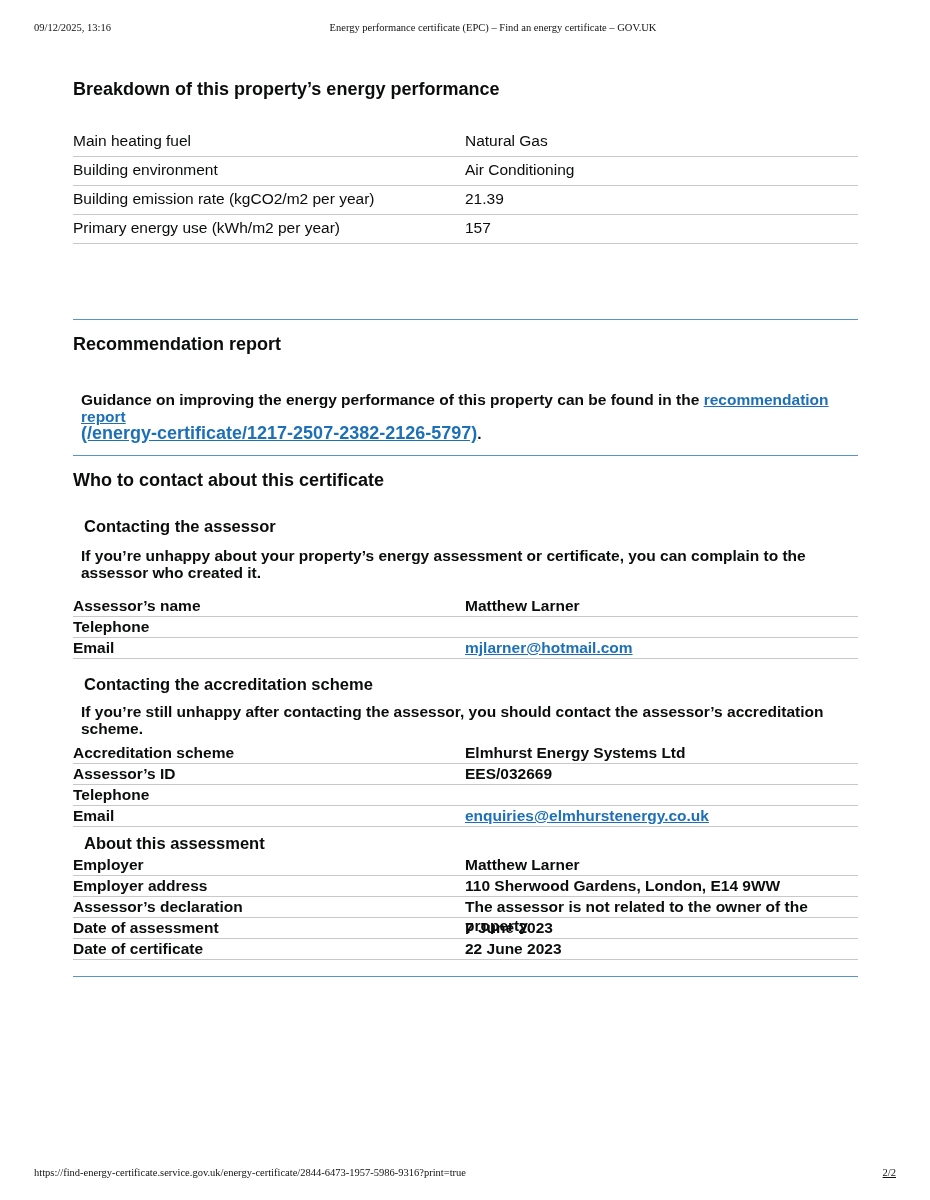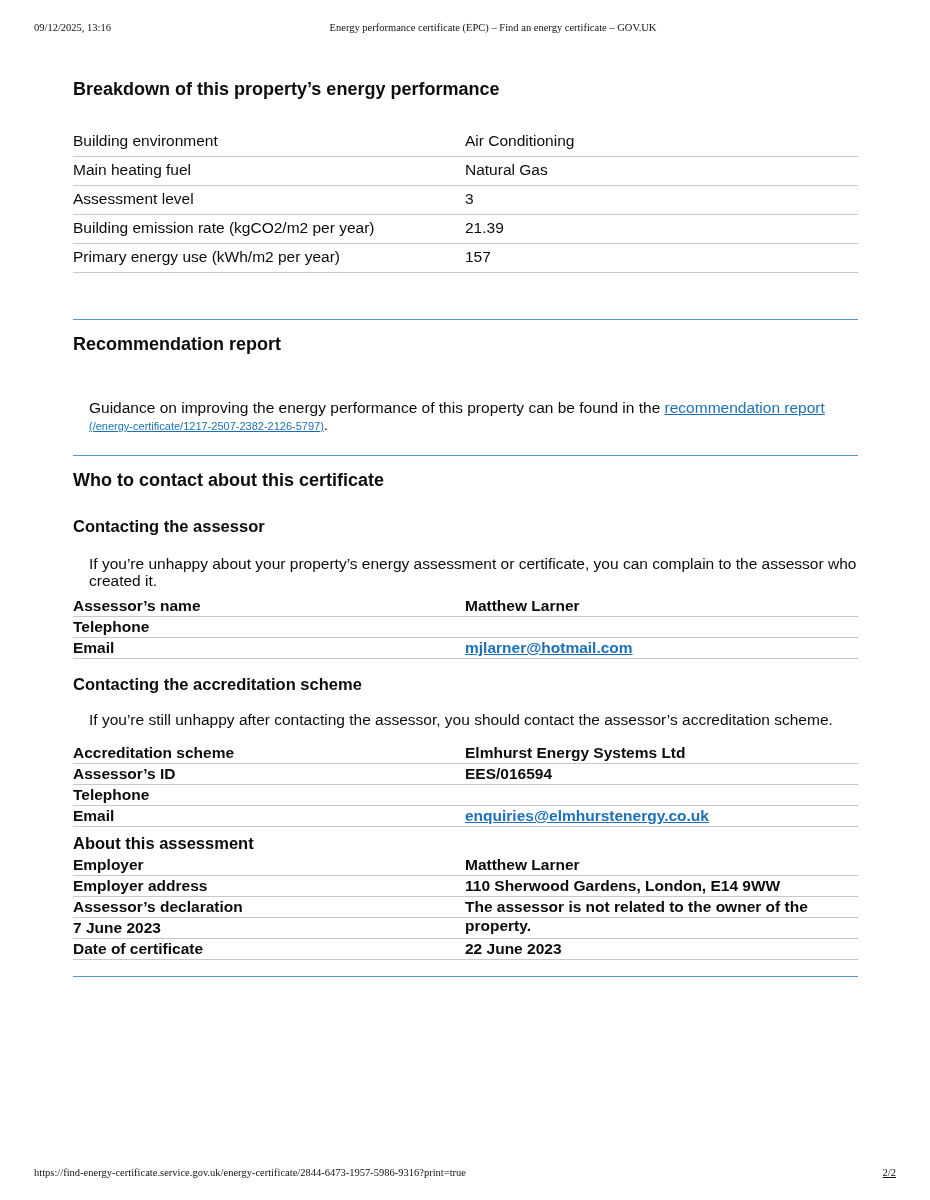--- a/index.html
+++ b/index.html
@@ -9,24 +9,24 @@
          font-family: "Liberation Serif", serif; font-size: 10.5px; color: #111; }
   .print-header { top: 22px; }
   .print-footer { top: 1167px; }
   .ph-left { position: absolute; left: 34px; }
   .ph-center { position: absolute; left: 0; width: 930px; text-align: center; padding-left: 28px; }
   .pf-left { position: absolute; left: 34px; text-align: right; }
   .pf-right { position: absolute; right: 34px; text-decoration: underline; }
 
   .content { position: absolute; left: 73px; top: 0; width: 785px; }
   h2 { font-size: 18px; font-weight: bold; margin: 0; position: absolute; left: 0; }
-  h3 { font-size: 16.5px; font-weight: bold; margin: 0; position: absolute; left: 0; }
-  p.body { font-size: 15.5px; margin: 16px; position: absolute; left: 0; width: 785px; line-height: 17px; }
+  h3 { font-size: 16.5px; font-weight: bold; margin: 0; position: absolute; left: 11px; }
+  p.body { font-size: 15.5px; margin: 8px; position: absolute; left: 0; width: 785px; line-height: 17px; font-weight: bold; }
   a.link { color: #1d70b8; text-decoration: underline; }
-  .small-link { font-size: 11px; }
+  .small-link { font-size: 18px; }
   .rule { position: absolute; left: 0; width: 785px; height: 0; border-top: 1.5px solid #5694ca; }
 
   .table { position: absolute; left: 0; width: 785px; }
   .row { display: flex; border-bottom: 1.5px solid #c8c8c8; font-size: 15.5px; }
   .row .k { width: 392px; }
   .row .v { flex: 1; }
   .t1 .row { height: 28px; align-items: flex-start; padding-top: 0; }
   .t1 .row .k, .t1 .row .v { padding-top: 4px; }
   .t2 .row { height: 20px; line-height: 19px; font-weight: bold; }
 </style>
@@ -36,30 +36,26 @@
 <div class="print-header">
   <span class="ph-left">09/12/2025, 13:16</span>
   <span class="ph-center">Energy performance certificate (EPC) – Find an energy certificate – GOV.UK</span>
 </div>
 
 <div class="content">
 
   <h2 style="top:79px">Breakdown of this property’s energy performance</h2>
   <div class="table t1" style="top:128px">
     <div class="row">
-      <span class="k">Building environment</span>
-      <span class="v">Air Conditioning</span>
-    </div>
-    <div class="row">
       <span class="k">Main heating fuel</span>
       <span class="v">Natural Gas</span>
     </div>
     <div class="row">
-      <span class="k">Assessment level</span>
-      <span class="v">3</span>
+      <span class="k">Building environment</span>
+      <span class="v">Air Conditioning</span>
     </div>
     <div class="row">
       <span class="k">Building emission rate (kgCO2/m2 per year)</span>
       <span class="v">21.39</span>
     </div>
     <div class="row">
       <span class="k">Primary energy use (kWh/m2 per year)</span>
       <span class="v">157</span>
     </div>
   </div>
@@ -93,21 +89,21 @@
   <h3 style="top:675px">Contacting the accreditation scheme</h3>
   <p class="body" style="top:695px">If you’re still unhappy after contacting the assessor, you should contact the assessor’s accreditation scheme.</p>
 
   <div class="table t2" style="top:743px">
     <div class="row">
       <span class="k">Accreditation scheme</span>
       <span class="v">Elmhurst Energy Systems Ltd</span>
     </div>
     <div class="row">
       <span class="k">Assessor’s ID</span>
-      <span class="v">EES/016594</span>
+      <span class="v">EES/032669</span>
     </div>
     <div class="row">
       <span class="k">Telephone</span>
     </div>
     <div class="row">
       <span class="k">Email</span>
       <span class="v"><a class="link" href="#">enquiries@elmhurstenergy.co.uk</a></span>
     </div>
   </div>
 
@@ -120,20 +116,21 @@
     </div>
     <div class="row">
       <span class="k">Employer address</span>
       <span class="v">110 Sherwood Gardens, London, E14 9WW</span>
     </div>
     <div class="row">
       <span class="k">Assessor’s declaration</span>
       <span class="v">The assessor is not related to the owner of the property.</span>
     </div>
     <div class="row">
+      <span class="k">Date of assessment</span>
       <span class="v">7 June 2023</span>
     </div>
     <div class="row">
       <span class="k">Date of certificate</span>
       <span class="v">22 June 2023</span>
     </div>
   </div>
 
   <div class="rule" style="top:976px"></div>
 </div>

